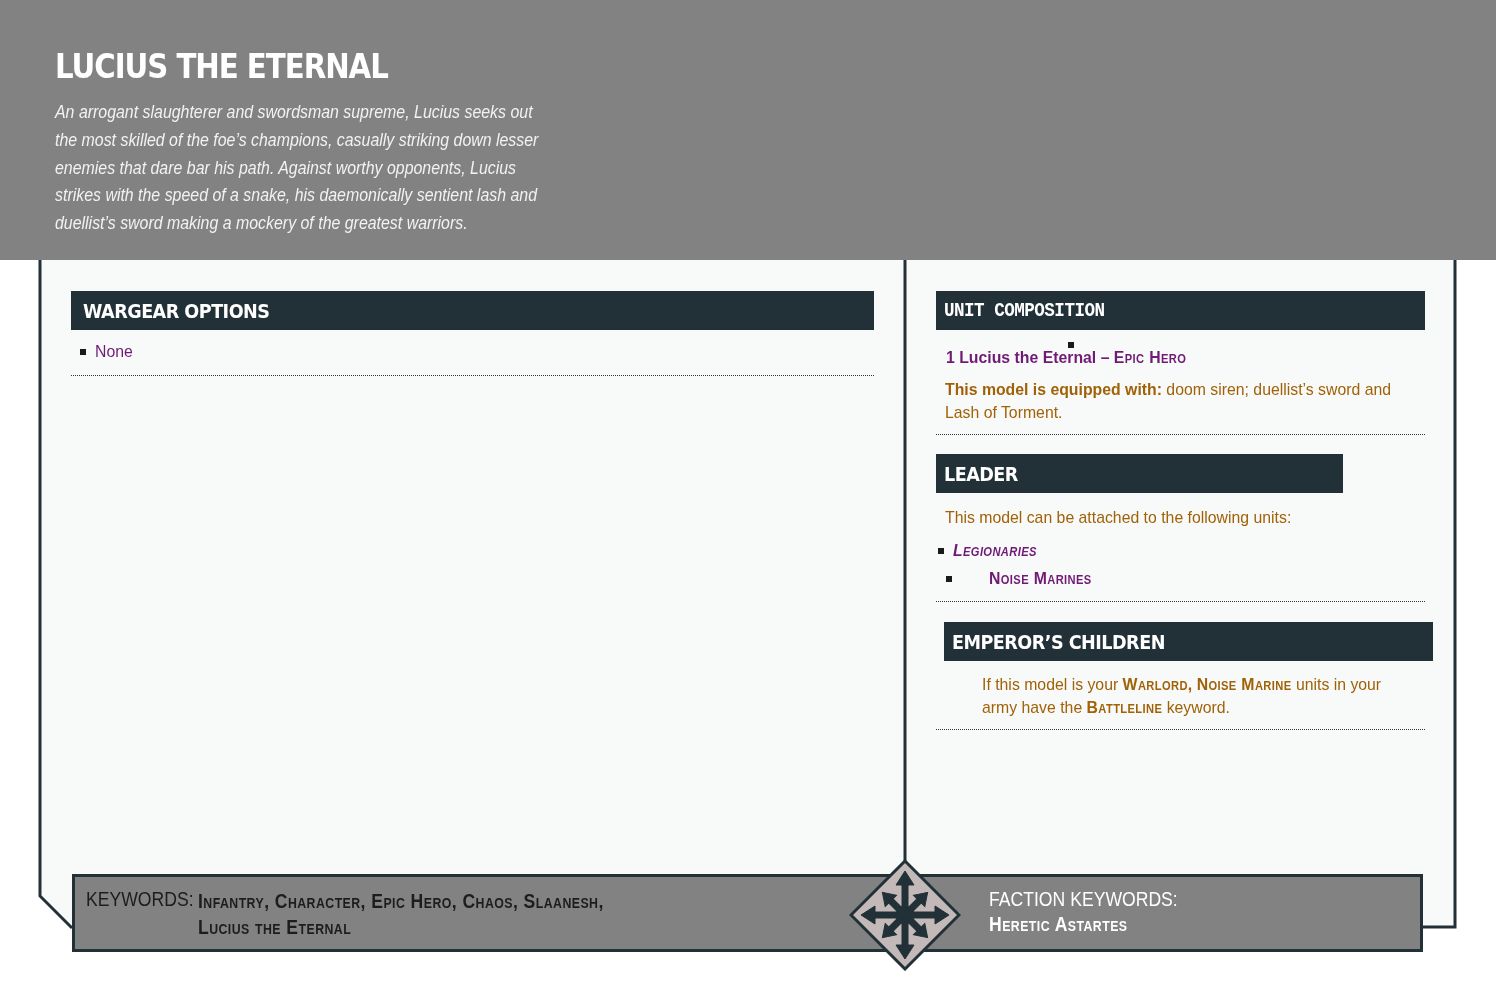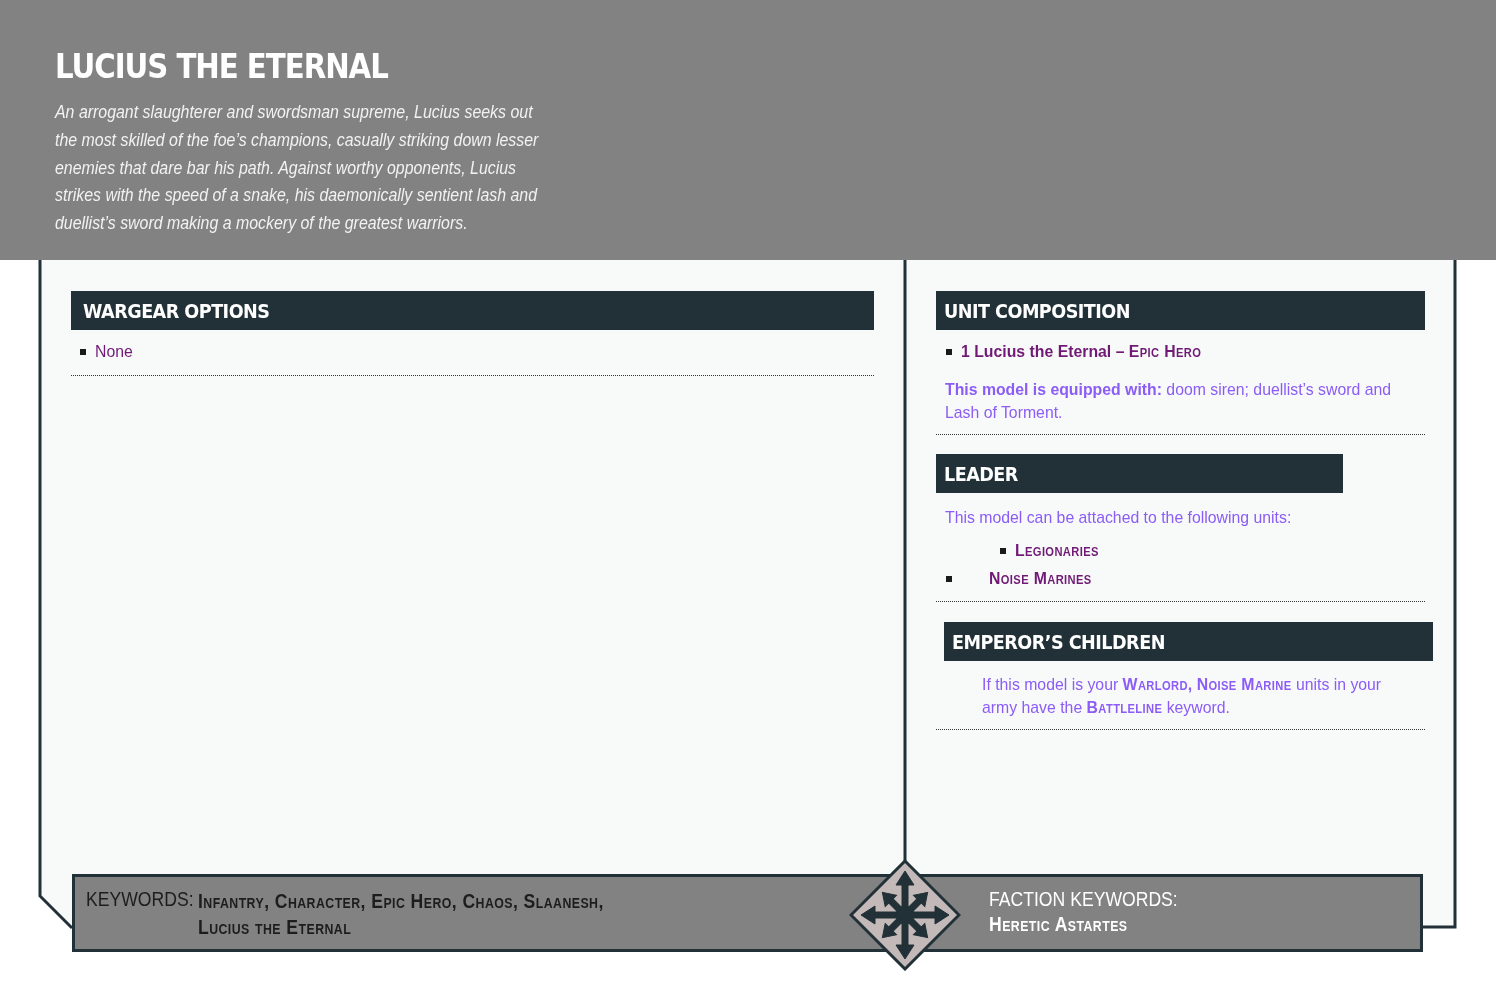--- a/index.html
+++ b/index.html
@@ -40,21 +40,21 @@
       position: absolute; display: flex; align-items: center;
       font-size: 17px; color: #701a75; white-space: nowrap;
     }
     .bullet {
       width: 6px; height: 6px; background: #1a1a1a; margin-right: 9px; flex: 0 0 6px;
     }
     .dotted {
       position: absolute; height: 0; border-top: 1.5px dotted #333;
     }
     .txt {
-      position: absolute; font-size: 17px; line-height: 23px; color: #8b5cf6; text-decoration: underline;
+      position: absolute; font-size: 17px; line-height: 23px; color: #a16207; text-decoration: underline;
     }
     .sc { font-variant: small-caps; font-weight: bold; letter-spacing: 0.4px; }
     .b { font-weight: bold; }
     .cond { display: inline-block; transform: scaleX(0.93); transform-origin: left center; white-space: nowrap; }
 
     .kw-bar {
       position: absolute; left: 72px; top: 874px; width: 1351px; height: 78px;
       background: #828282; border: 3px solid #223137;
     }
     .kw-label {
@@ -99,40 +99,40 @@
 
 <div class="section-header" style="left:71px; top:291px; width:803px;padding-left:12px;">
   <span class="hx">WARGEAR OPTIONS</span>
 </div>
 <div class="bullet-row" style="left:80px; top:342px;">
   <span class="bullet"></span>
   <span class="cond">None</span>
 </div>
 <div class="dotted" style="left:71px; top:375px; width:803px;"></div>
 
-<div class="section-header" style="left:936px; top:291px; width:489px;">
+<div class="section-header" style="left:936px; top:291px; width:489px;font-family:Liberation Mono, monospace;">
   <span class="hx">UNIT COMPOSITION</span>
 </div>
-<div class="bullet-row" style="left:946px; top:342px;">
+<div class="bullet-row" style="left:946px; top:342px;flex-direction:column;">
   <span class="bullet"></span>
   <span class="cond"><span class="b">1 Lucius the Eternal – </span><span class="sc">Epic Hero</span></span>
 </div>
 <div class="txt" style="left:945px; top:378px;">
   <span class="cond"><span class="b">This model is equipped with:</span><span> doom siren; duellist’s sword and</span></span><br>
   <span class="cond">Lash of Torment.</span>
 </div>
 <div class="dotted" style="left:936px; top:434px; width:489px;"></div>
 
 <div class="section-header" style="left:936px; top:454px; width:407px;">
   <span class="hx">LEADER</span>
 </div>
 <div class="txt" style="left:945px; top:506px;">
   <span class="cond">This model can be attached to the following units:</span>
 </div>
-<div class="bullet-row" style="left:1000px; top:541px;">
+<div class="bullet-row" style="left:938px; top:541px;font-style:italic;">
   <span class="bullet"></span>
   <span class="sc cond">Legionaries</span>
 </div>
 <div class="bullet-row" style="left:946px; top:569px;gap:28px;">
   <span class="bullet"></span>
   <span class="sc cond">Noise Marines</span>
 </div>
 <div class="dotted" style="left:936px; top:601px; width:489px;"></div>
 
 <div class="section-header" style="left:936px; top:622px; width:489px;margin-left:8px;">

